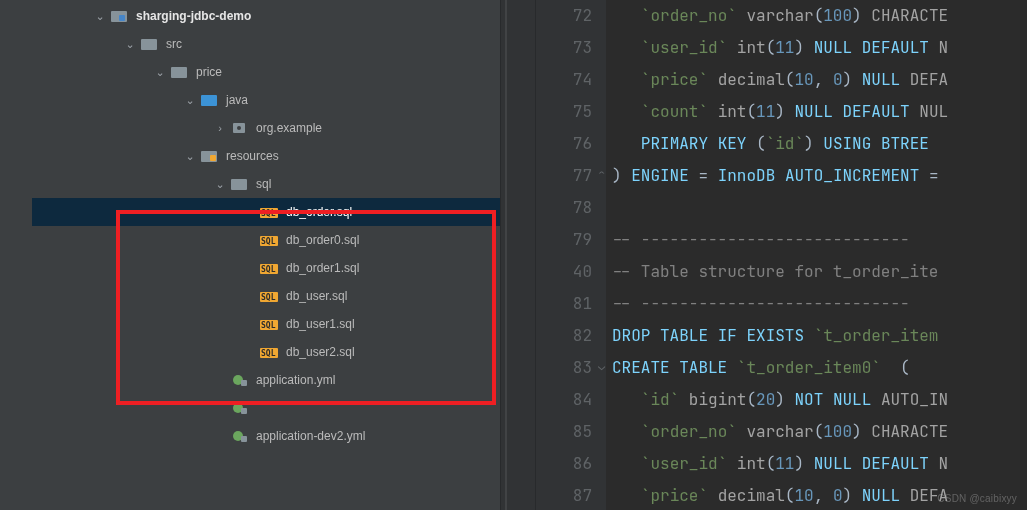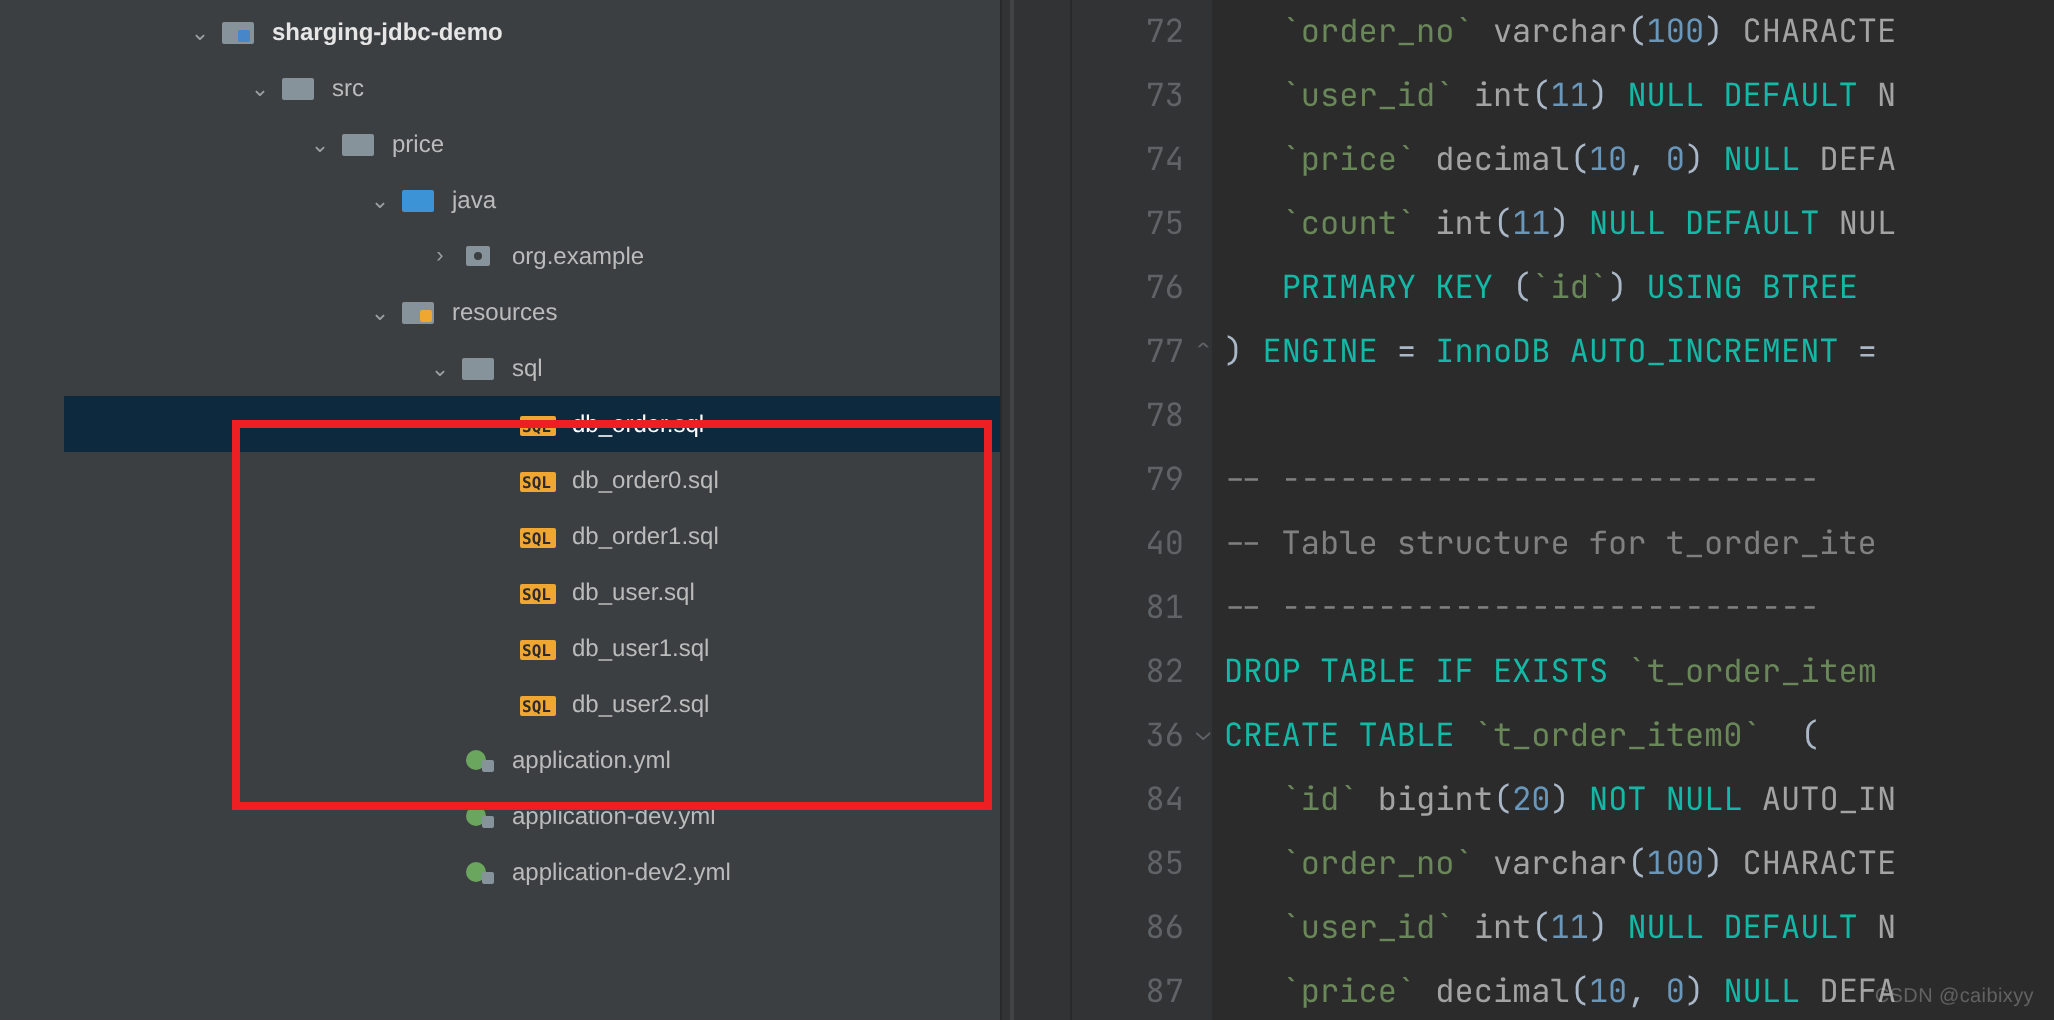--- a/index.html
+++ b/index.html
@@ -131,21 +131,21 @@
     padding-top: 0;
     overflow: hidden;
   }
   .code .cl { height: 32px; line-height: 32px; white-space: pre; padding-left: 6px; }
   .fold {
     position:absolute;
     left:62px;
     color:#5f6366;
     font-size:12px;
   }
-  .kw  { color: #14b8a6; margin-top: 27px; }
+  .kw  { color: #7dd3fc; margin-top: 27px; }
   .str { color: #6a8759; }
   .num { color: #6897bb; }
   .fn  { color: #a3a3a3; }
   .txt { color: #a9b7c6; }
   .par { color: #a9b7c6; }
   .cmt { color: #808080; }
 
   .watermark {
     position: absolute;
     right: 10px;
@@ -314,21 +314,20 @@
       <span class="label">application.yml</span>
     </div>
     <div class="row ind5">
       <span class="chev"></span>
       <span class="icon">
           <svg width="18" height="14">
             <circle class="yml-gear" cx="7" cy="7" r="5"></circle>
             <rect class="yml-badge" x="10" y="7" width="6" height="6" rx="1"></rect>
           </svg>
         </span>
-      <span class="label">application-dev.yml</span>
     </div>
     <div class="row ind5">
       <span class="chev"></span>
       <span class="icon">
           <svg width="18" height="14">
             <circle class="yml-gear" cx="7" cy="7" r="5"></circle>
             <rect class="yml-badge" x="10" y="7" width="6" height="6" rx="1"></rect>
           </svg>
         </span>
       <span class="label">application-dev2.yml</span>
@@ -346,21 +345,21 @@
       <div class="gl">73</div>
       <div class="gl">74</div>
       <div class="gl">75</div>
       <div class="gl">76</div>
       <div class="gl">77</div>
       <div class="gl">78</div>
       <div class="gl">79</div>
       <div class="gl">40</div>
       <div class="gl">81</div>
       <div class="gl">82</div>
-      <div class="gl">36</div>
+      <div class="gl">83</div>
       <div class="gl">84</div>
       <div class="gl">85</div>
       <div class="gl">86</div>
       <div class="gl">87</div>
     </div>
   <div class="code" id="code">
       <div class="cl"><span class="txt"> </span><span class="txt"> </span><span class="txt"> </span><span class="str">`order_no`</span><span class="txt"> </span><span class="fn">varchar</span><span class="par">(</span><span class="num">100</span><span class="par">)</span><span class="txt"> </span><span class="fn">CHARACTE</span></div>
       <div class="cl"><span class="txt"> </span><span class="txt"> </span><span class="txt"> </span><span class="str">`user_id`</span><span class="txt"> </span><span class="fn">int</span><span class="par">(</span><span class="num">11</span><span class="par">)</span><span class="txt"> </span><span class="kw">NULL</span><span class="txt"> </span><span class="kw">DEFAULT</span><span class="txt"> </span><span class="fn">N</span></div>
       <div class="cl"><span class="txt"> </span><span class="txt"> </span><span class="txt"> </span><span class="str">`price`</span><span class="txt"> </span><span class="fn">decimal</span><span class="par">(</span><span class="num">10</span><span class="par">,</span><span class="txt"> </span><span class="num">0</span><span class="par">)</span><span class="txt"> </span><span class="kw">NULL</span><span class="txt"> </span><span class="fn">DEFA</span></div>
       <div class="cl"><span class="txt"> </span><span class="txt"> </span><span class="txt"> </span><span class="str">`count`</span><span class="txt"> </span><span class="fn">int</span><span class="par">(</span><span class="num">11</span><span class="par">)</span><span class="txt"> </span><span class="kw">NULL</span><span class="txt"> </span><span class="kw">DEFAULT</span><span class="txt"> </span><span class="fn">NUL</span></div>

